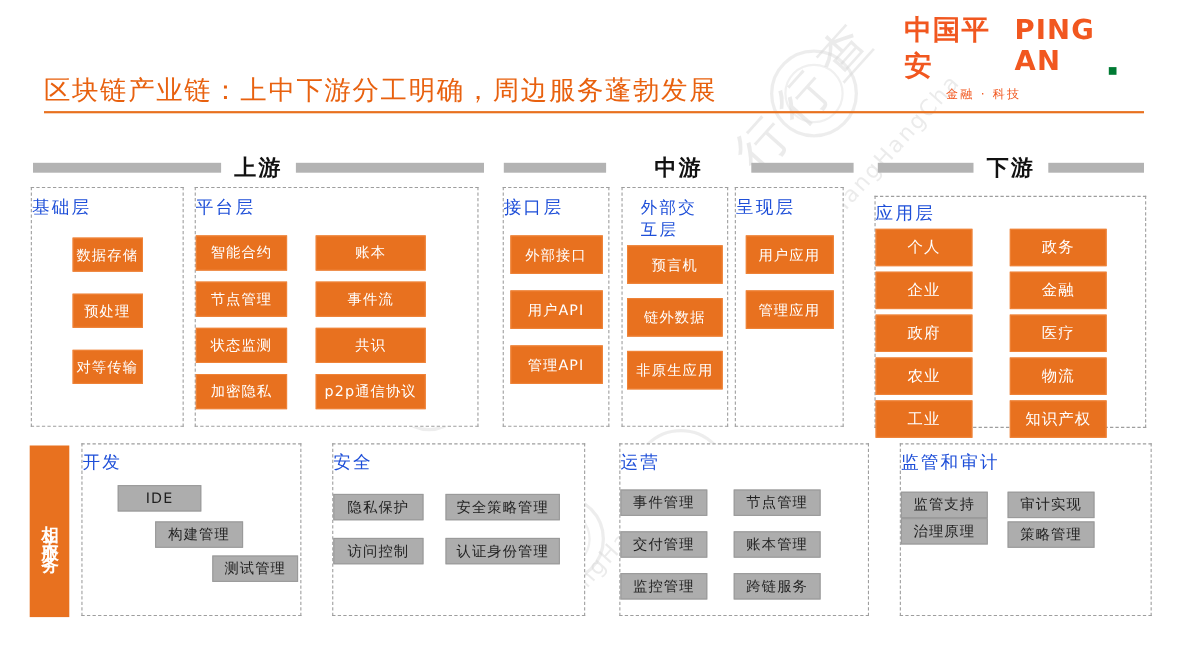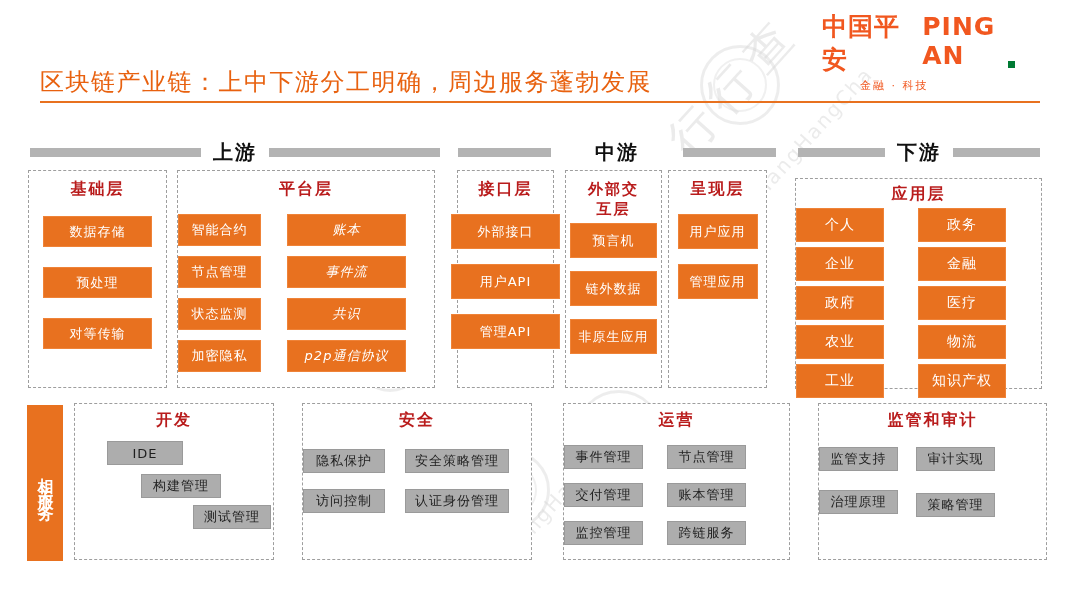--- a/index.html
+++ b/index.html
@@ -31,46 +31,46 @@
   
   .stream { display:flex; align-items:center; gap:12px; height:26px; top:139px; }
   .stream .bar { flex:1; height:9px; background:#b3b3b3; }
   .stream .lbl { font-size:20px; font-weight:bold; color:#111; letter-spacing:2px; }
   .stream-up   { left:30px;  width:410px; }
   .stream-mid  { left:458px; width:318px;gap:44px; }
   .stream-down { left:798px; width:242px; }
 
   
   .panel { position:absolute; border:1px dashed #9e9e9e; background:#fff; }
-  .panel-title { text-align:center; font-size:16px; padding-top:8px; color:#b91c1c; letter-spacing:2px;font-weight:bold; }
+  .panel-title { font-size:16px; padding-top:8px; color:#1d4ed8; letter-spacing:2px; }
   .stack { display:flex; flex-direction:column; align-items:center; }
   .cols  { display:flex; }
 
   .obox { background:#e8711f; border:1px solid #ef8338; color:#fff; font-size:13px;
           display:flex; align-items:center; justify-content:center; letter-spacing:1px; }
   .gbox { background:#adadad; border:1px solid #9a9a9a; color:#1f1f1f; font-size:13px;
           display:flex; align-items:center; justify-content:center; letter-spacing:1px; }
 
   .p-foundation { left:28px;  top:170px; width:139px; height:218px; }
   .p-platform   { left:177px; top:170px; width:258px; height:218px; }
   .p-interface  { left:457px; top:170px; width:97px;  height:218px; }
   .p-external   { left:565px; top:170px; width:97px;  height:218px; }
   .p-present    { left:668px; top:170px; width:99px;  height:218px; }
   .p-app        { left:795px; top:178px; width:247px; height:211px; }
 
   .p-foundation .stack { margin-top:16px; gap:20px; }
-  .p-foundation .obox  { width:109px; height:31px; }
+  .p-foundation .obox  { width:64px; height:31px; }
 
   .p-platform .cols { gap:26px; margin-top:14px; }
   .p-platform .stack { gap:10px; }
   .p-platform .c1 .obox { width:83px; height:32px; }
-  .p-platform .c2 .obox { width:119px; height:32px;font-style:italic; }
+  .p-platform .c2 .obox { width:100px; height:32px; }
 
   .p-interface .stack, .p-present .stack { margin-top:14px; gap:15px; }
-  .p-interface .obox { width:109px; height:35px; }
+  .p-interface .obox { width:84px; height:35px; }
   .p-external .panel-title { width:62px; margin:0 auto; line-height:20px; font-size:15px; }
   .p-external .stack { margin-top:4px; gap:13px; }
   .p-external .obox { width:87px; height:35px; }
   .p-present .obox { width:80px; height:35px; }
 
   .p-app .panel-title { padding-top:5px; }
   .p-app .cols { gap:34px; margin-top:3px; }
   .p-app .stack { gap:5px; }
   .p-app .obox { width:88px; height:34px; font-size:14px; }
 
@@ -94,21 +94,21 @@
   .p-sec .cols { gap:20px; margin-top:18px; }
   .p-sec .stack { gap:16px; }
   .p-sec .c1 .gbox { width:82px;  height:24px; }
   .p-sec .c2 .gbox { width:104px; height:24px; }
 
   .p-ops .cols { gap:24px; margin-top:14px; }
   .p-ops .stack { gap:14px; }
   .p-ops .gbox { width:79px; height:24px; }
 
   .p-audit .cols { gap:18px; margin-top:16px; }
-  .p-audit .stack { gap:19px; }
+  .p-audit .stack { }
   .p-audit .gbox { width:79px; height:24px; }
   .p-audit .c2 .gbox:nth-child(2) { transform:translateY(3px); }
 </style>
 </head>
 <body>
 
 <div class="wm wm-big" style="left:650px; top:55px;">行行查</div>
 <div class="wm wm-lat" style="left:730px; top:120px;">HangHangCha</div>
 <div class="wm wm-big" style="left:810px; top:230px;">行行查</div>
 <div class="wm wm-lat" style="left:480px; top:480px;">HangHangCha</div>

